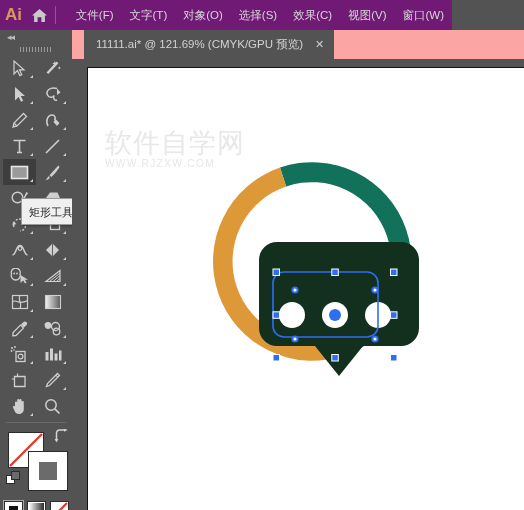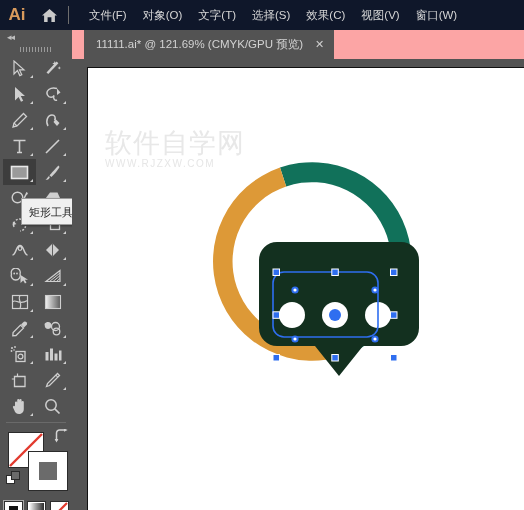--- a/index.html
+++ b/index.html
@@ -6,22 +6,22 @@
   body{
     width:524px;height:510px;overflow:hidden;
     background:#535353;
     font-family:"Liberation Sans","DejaVu Sans",sans-serif;
     -webkit-font-smoothing:antialiased;
   }
   #app{position:relative;width:524px;height:510px;}
 
   
   .menubar{
-    position:absolute;left:0;top:0;width:524px;height:30px;
-    background:#0f172a;display:flex;align-items:center;
+    position:absolute;left:0;top:0;width:452px;height:30px;
+    background:#701a75;display:flex;align-items:center;
   }
   .ai-logo{
     width:34px;height:30px;display:flex;align-items:center;justify-content:center;
     color:#d89a5c;font-size:17px;font-weight:bold;letter-spacing:0px;
   }
   .home-btn{
     width:30px;height:30px;display:flex;align-items:center;justify-content:center;
   }
   .menu-div{width:1px;height:18px;background:#6e6e6e;margin:0 6px 0 4px;}
   .menu-items{display:flex;height:30px;margin-left:6px;}
@@ -139,22 +139,22 @@
   <div class="menubar">
     <div class="ai-logo">Ai</div>
     <div class="home-btn">
       <svg width="17" height="15" viewBox="0 0 17 15">
         <path d="M8.5 1 L16 7.6 L13.9 7.6 L13.9 14 L10.4 14 L10.4 9.3 L6.6 9.3 L6.6 14 L3.1 14 L3.1 7.6 L1 7.6 Z" fill="#c9c9c9"></path>
       </svg>
     </div>
     <div class="menu-div"></div>
     <div class="menu-items">
       <div class="menu-item">文件(F)</div>
+      <div class="menu-item">文字(T)</div>
       <div class="menu-item">对象(O)</div>
-      <div class="menu-item">文字(T)</div>
       <div class="menu-item">选择(S)</div>
       <div class="menu-item">效果(C)</div>
       <div class="menu-item">视图(V)</div>
       <div class="menu-item">窗口(W)</div>
     </div>
   </div>
 
   <div class="tabbar">
     <div class="doc-tab">
       <span class="doc-tab-label">11111.ai* @ 121.69% (CMYK/GPU 预览)</span>

